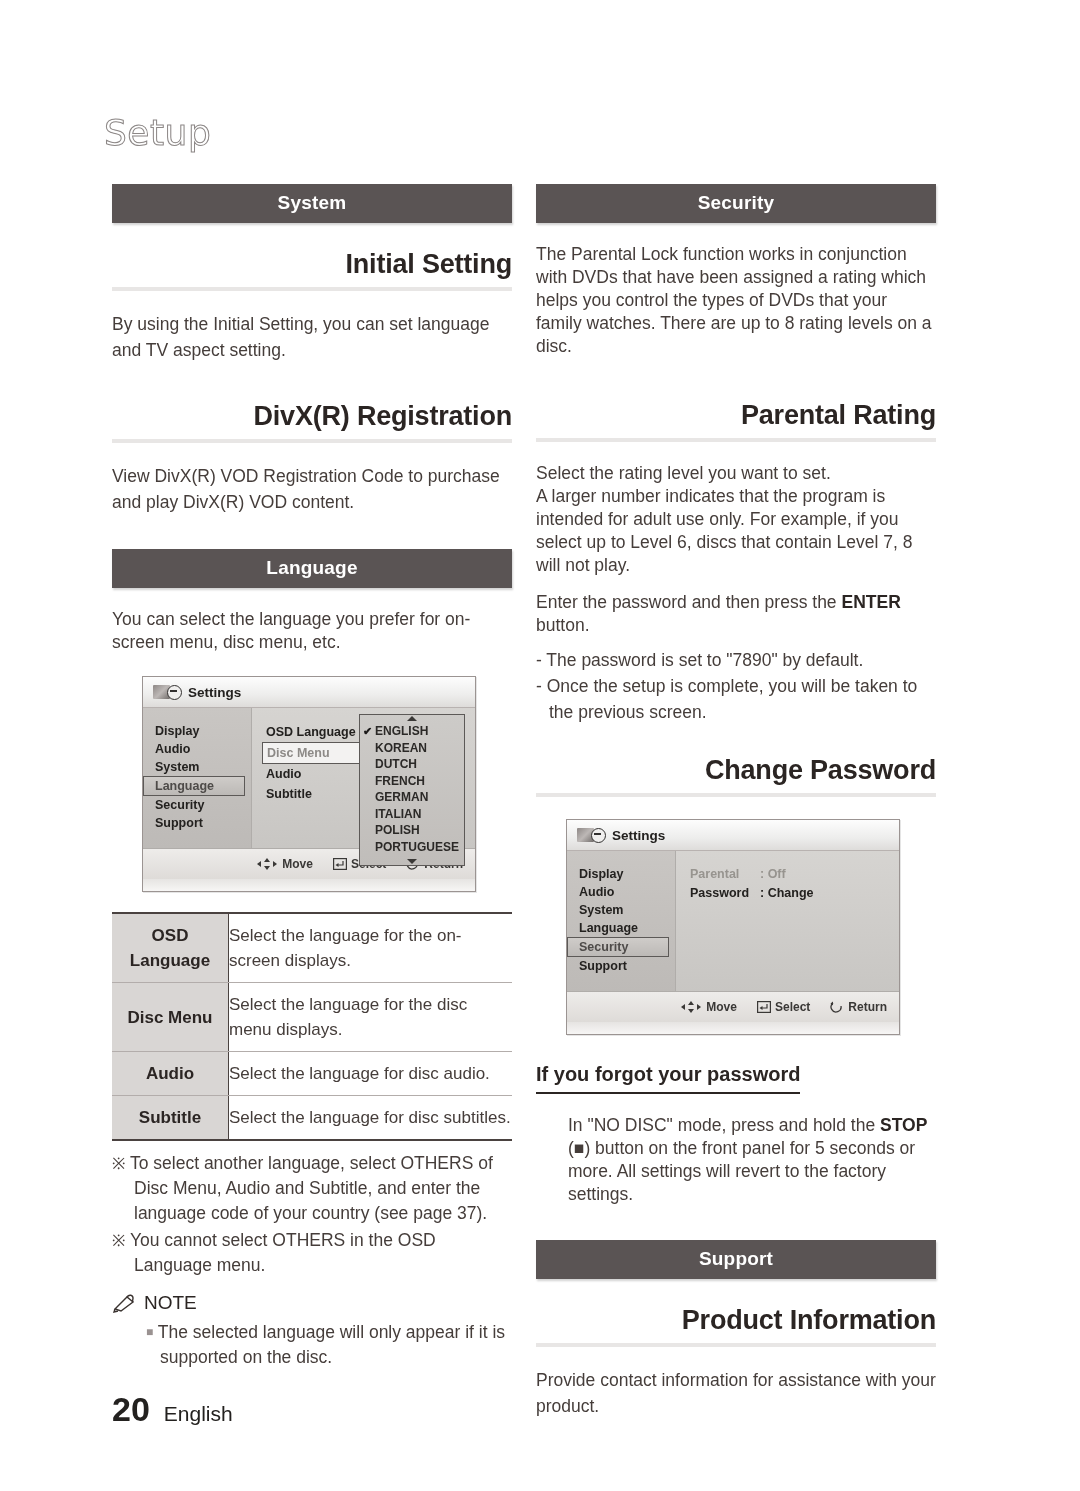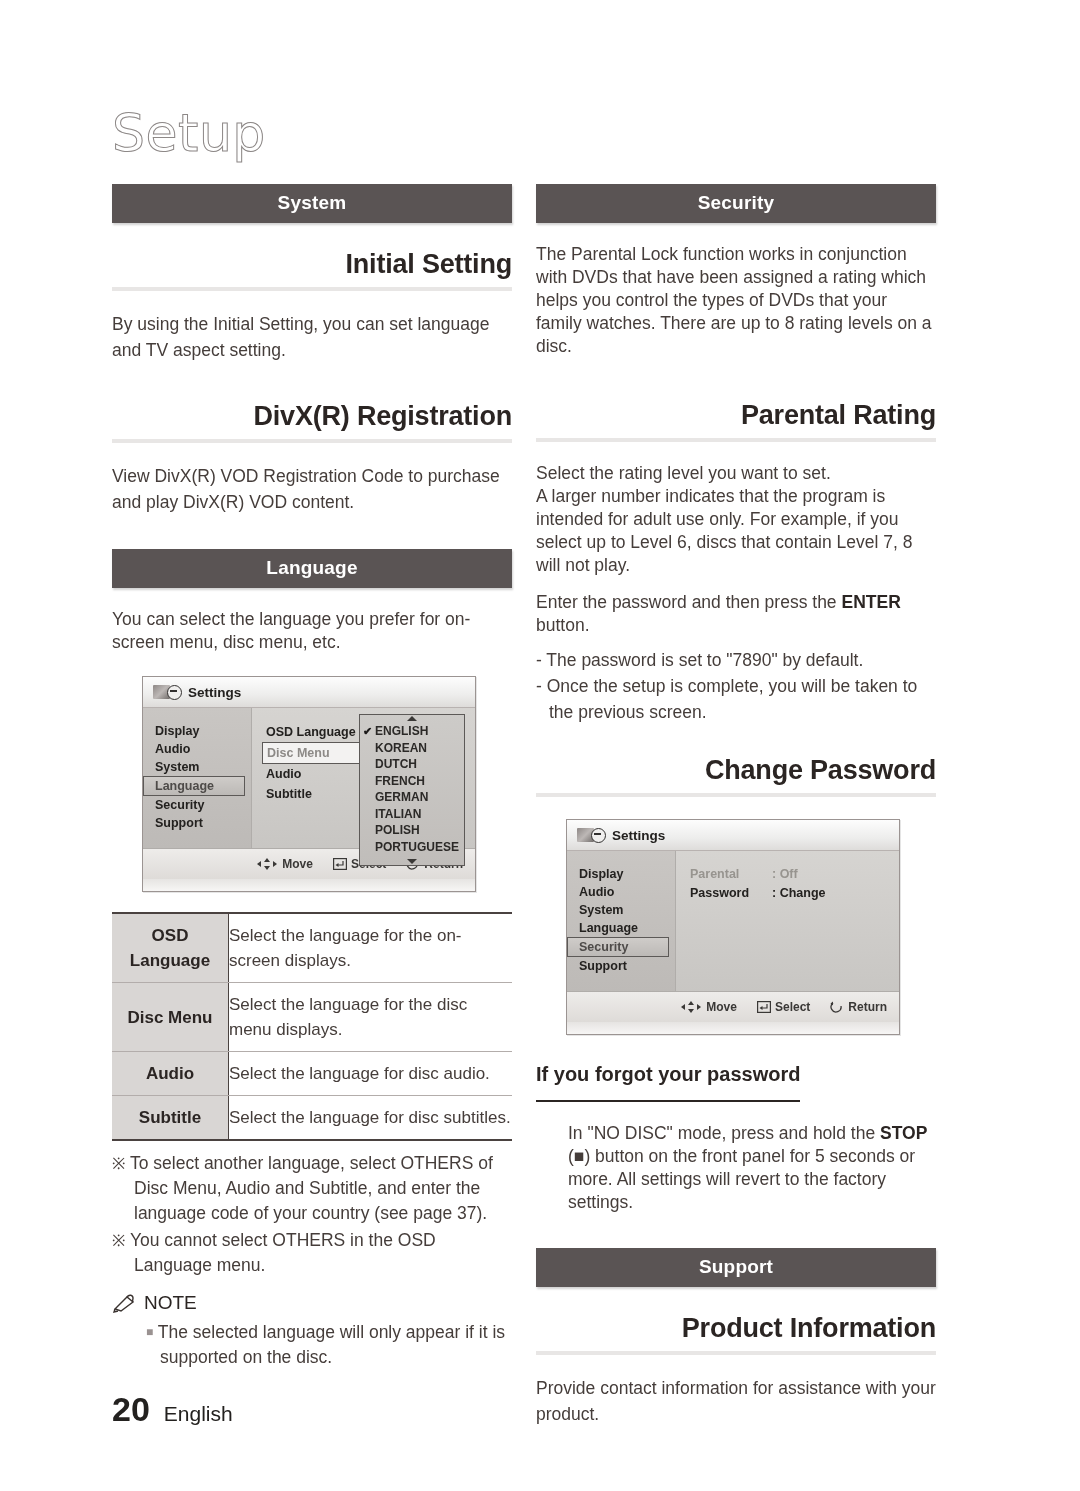--- a/index.html
+++ b/index.html
@@ -12,23 +12,23 @@
     height: 1491px;
     position: relative;
     font-family: "Liberation Sans", sans-serif;
     color: #3a3330;
     overflow: hidden;
   }
 
   
   .page-title {
     position: absolute;
-    left: 112px;
+    left: 104px;
     top: 104px;
-    font-size: 52px;
+    font-size: 36px;
     line-height: 58px;
     font-weight: 400;
     color: #ffffff;
     -webkit-text-stroke: 1px #8d8887;
     text-shadow: 0 0 0 #8d8887;
     letter-spacing: 0.5px;
     font-family: "DejaVu Sans", sans-serif;
   }
 
   
@@ -67,21 +67,21 @@
     margin-top: 7px;
   }
 
   
   .h3 {
     font-size: 20px;
     font-weight: bold;
     color: #2b2523;
     display: inline-block;
     border-bottom: 2px solid #2b2523;
-    padding-bottom: 14px;
+    padding-bottom: 6px;
   }
 
   
   p.body {
     font-size: 17.5px;
     line-height: 26px;
     margin: 20px 0 0 0;
     color: #453d3a;
   }
   p.body.tight { line-height: 23px; }
@@ -256,21 +256,21 @@
   .d-right-item.boxed {
     border: 1px solid #5c5957;
     background: #f3f2f1;
     color: #8d8a87;
     width: 118px;
     padding-left: 4px;
     margin-left: -4px;
   }
   .d-kv { display: flex; font-size: 12.5px; font-weight: bold; line-height: 19px; }
   .d-kv .kk { width: 70px; color: #23211f; }
-  .d-kv .vv { color: #23211f; margin-left: 12px; }
+  .d-kv .vv { color: #23211f; }
   .d-kv.dim .kk, .d-kv.dim .vv { color: #97948f; }
 
   
   .d-dropdown {
     position: absolute;
     right: 10px;
     top: 6px;
     width: 104px;
     border: 1px solid #5c5957;
     background: linear-gradient(180deg,#cdcbc8,#c0bdba);

